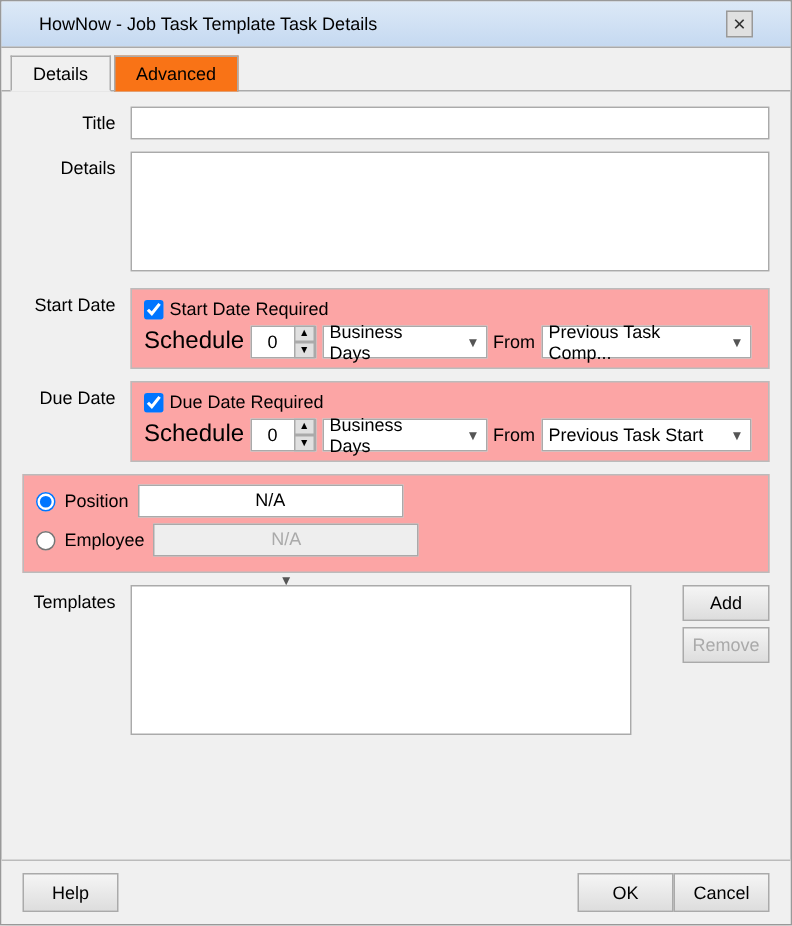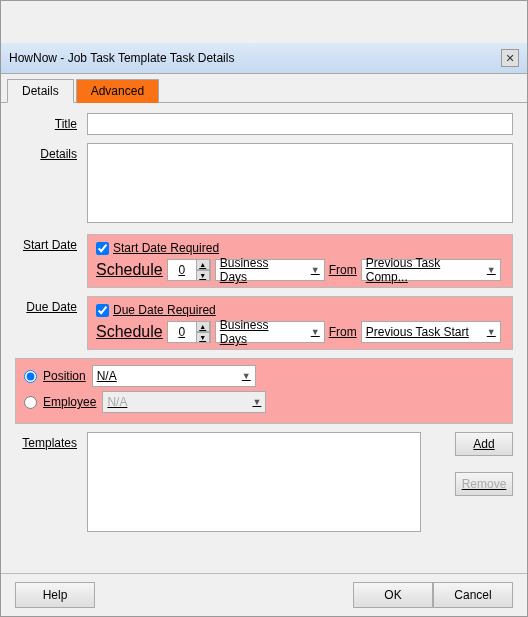--- a/index.html
+++ b/index.html
@@ -18,27 +18,26 @@
       width: 528px;
       height: 617px;
       background: #f0f0f0;
       border: 1px solid #999;
       display: flex;
       flex-direction: column;
       box-shadow: 2px 2px 8px rgba(0,0,0,0.3);
     }
     .title-bar {
       background: linear-gradient(to bottom, #dce9f7, #c5d9f1);
-      padding: 6px 8px;
+      padding: 6px 25px;
       display: flex;
       align-items: center;
       justify-content: space-between;
       border-bottom: 1px solid #aaa;
       min-height: 28px;
-      margin-top: 42px;
     }
     .title-bar-text {
       font-size: 12px;
       color: #000;
     }
     .title-bar-close {
       width: 18px;
       height: 18px;
       background: #e0e0e0;
       border: 1px solid #999;
@@ -71,21 +70,20 @@
       border-bottom: 1px solid #f0f0f0;
       z-index: 1;
     }
     .content {
       flex: 1;
       padding: 10px 14px;
       overflow-y: auto;
       display: flex;
       flex-direction: column;
       gap: 8px;
-      text-decoration: underline;
     }
     .form-row {
       display: flex;
       align-items: flex-start;
     }
     .form-label {
       width: 72px;
       min-width: 72px;
       text-align: right;
       padding-right: 10px;
@@ -181,21 +179,22 @@
       justify-content: space-between;
       gap: 16px;
     }
     .dropdown-sm {
       width: 110px;
     }
     .dropdown-md {
       width: 140px;
     }
     .dropdown-lg {
-      width: 164px;
+      width: 177px;
+      flex-direction: column;
     }
     .dropdown-arrow {
       font-size: 9px;
       color: #555;
     }
     .assigned-row {
       display: flex;
       align-items: center;
       gap: 6px;
       margin-bottom: 4px;
@@ -210,21 +209,21 @@
       padding: 4px;
     }
     .templates-section {
       display: flex;
       gap: 6px;
       align-items: flex-start;
     }
     .templates-buttons {
       display: flex;
       flex-direction: column;
-      gap: 16px;
+      gap: 4px;
       margin-left: 28px;
     }
     .btn {
       width: 58px;
       height: 24px;
       border: 1px solid #aaa;
       background: linear-gradient(to bottom, #f5f5f5, #ddd);
       font-size: 12px;
       cursor: pointer;
       display: flex;
@@ -241,21 +240,21 @@
       justify-content: space-between;
       align-items: center;
       border-top: 1px solid #bbb;
       background: #f0f0f0;
     }
     .footer-right {
       display: flex;
       gap: 0;
     }
     .footer-btn {
-      width: 80px;
+      width: 64px;
       height: 26px;
       border: 1px solid #aaa;
       background: linear-gradient(to bottom, #f5f5f5, #ddd);
       font-size: 12px;
       cursor: pointer;
       display: flex;
       align-items: center;
       justify-content: center;
     }
     input[type="checkbox"] {

